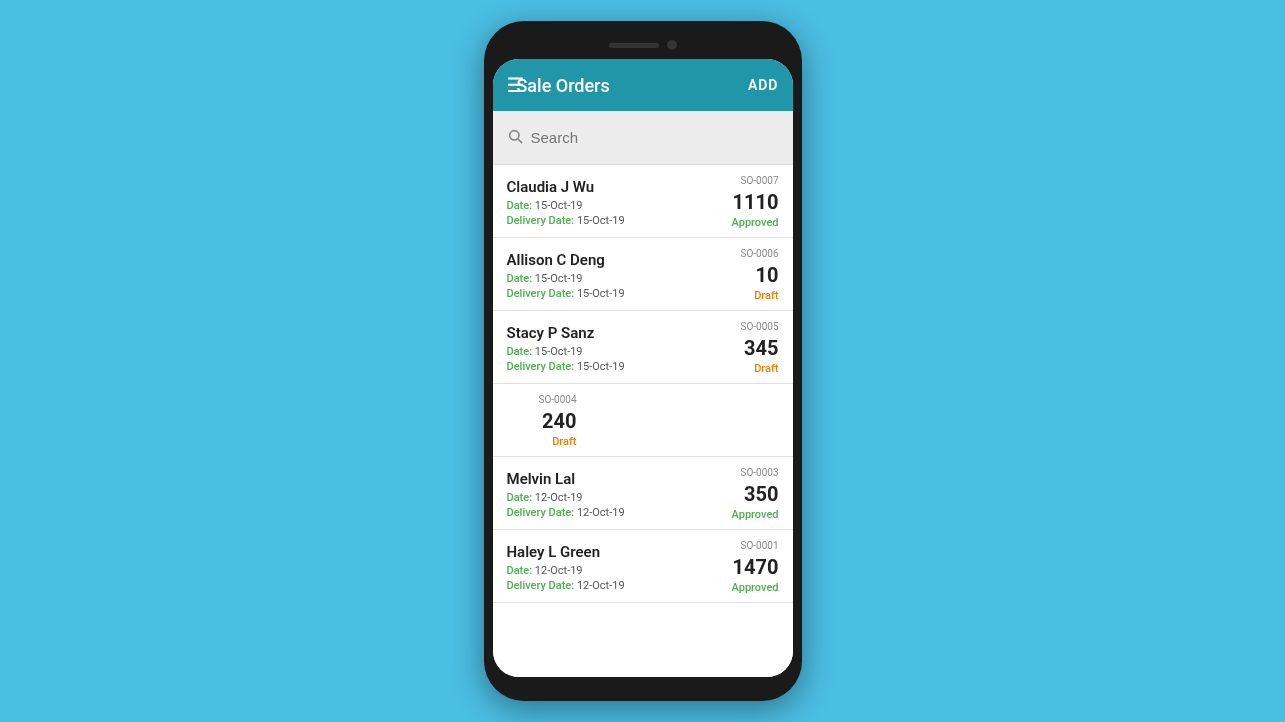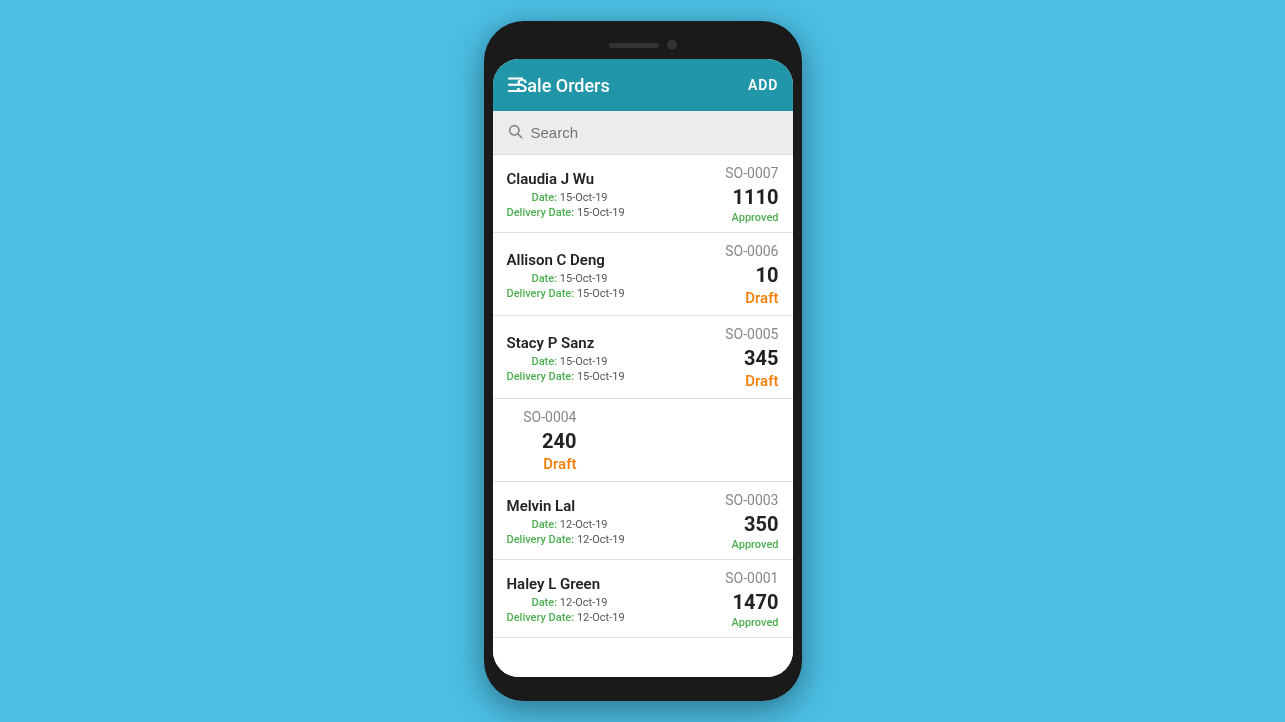--- a/index.html
+++ b/index.html
@@ -79,21 +79,21 @@
     }
     .add-button {
       color: white;
       font-size: 14px;
       font-weight: 600;
       cursor: pointer;
       letter-spacing: 1px;
     }
     .search-bar {
       background: #ececec;
-      height: 44px;
+      height: 54px;
       display: flex;
       align-items: center;
       padding: 0 14px;
       flex-shrink: 0;
       border-bottom: 1px solid #ddd;
     }
     .search-icon-wrap {
       color: #888;
       font-size: 16px;
       margin-right: 8px;
@@ -132,55 +132,54 @@
       margin-bottom: 3px;
     }
     .order-date-row {
       font-size: 11px;
       color: #555;
       margin-bottom: 2px;
     }
     .order-date-row span.label {
       color: #4caf50;
       font-weight: 500;
-      margin-left: 25px;
     }
     .order-delivery-row {
       font-size: 11px;
       color: #555;
     }
     .order-delivery-row span.label {
       color: #4caf50;
       font-weight: 500;
     }
     .order-right {
       display: flex;
       flex-direction: column;
       align-items: flex-end;
       min-width: 70px;
       padding-left: 4px;
     }
     .order-id {
-      font-size: 14px;
+      font-size: 10px;
       color: #888;
       margin-bottom: 4px;
     }
     .order-amount {
       font-size: 20px;
       font-weight: 700;
       color: #222;
       margin-bottom: 2px;
     }
     .order-status-approved {
       font-size: 11px;
       color: #4caf50;
       font-weight: 500;
     }
     .order-status-draft {
-      font-size: 15px;
+      font-size: 11px;
       color: #f57c00;
       font-weight: 500;
     }
   </style>
 </head>
 <body>
 
 <div class="phone-outer">
   <div class="phone-notch-bar">
     <div class="notch-speaker"></div>

